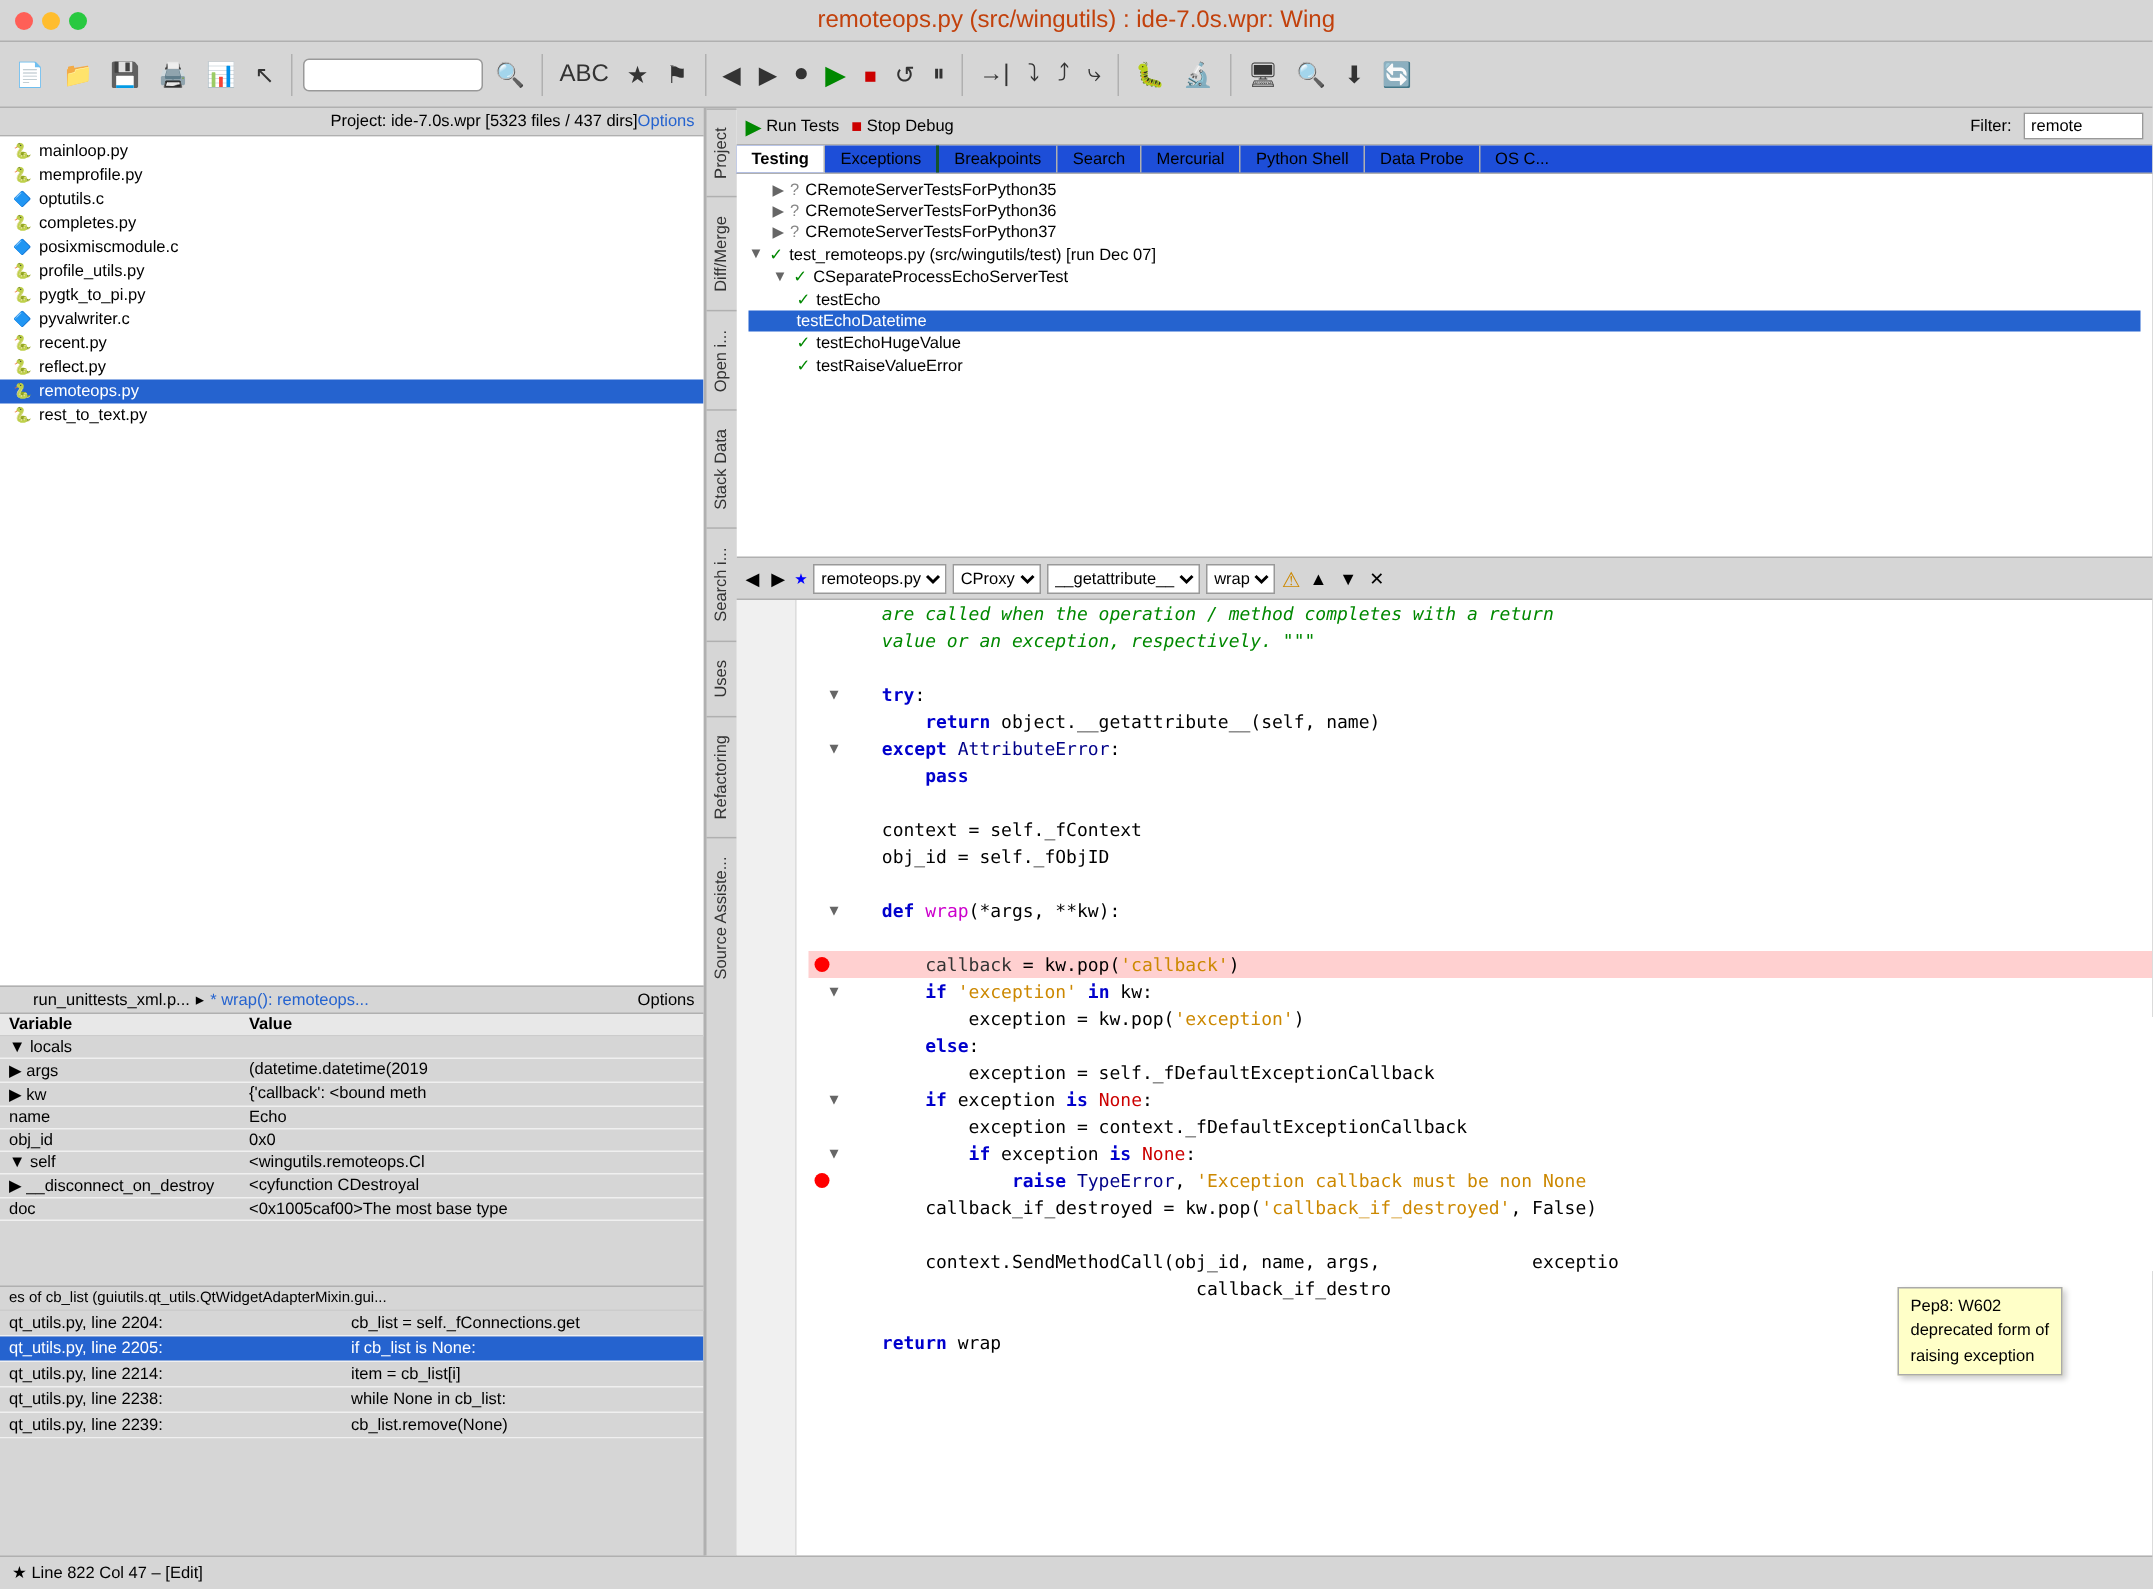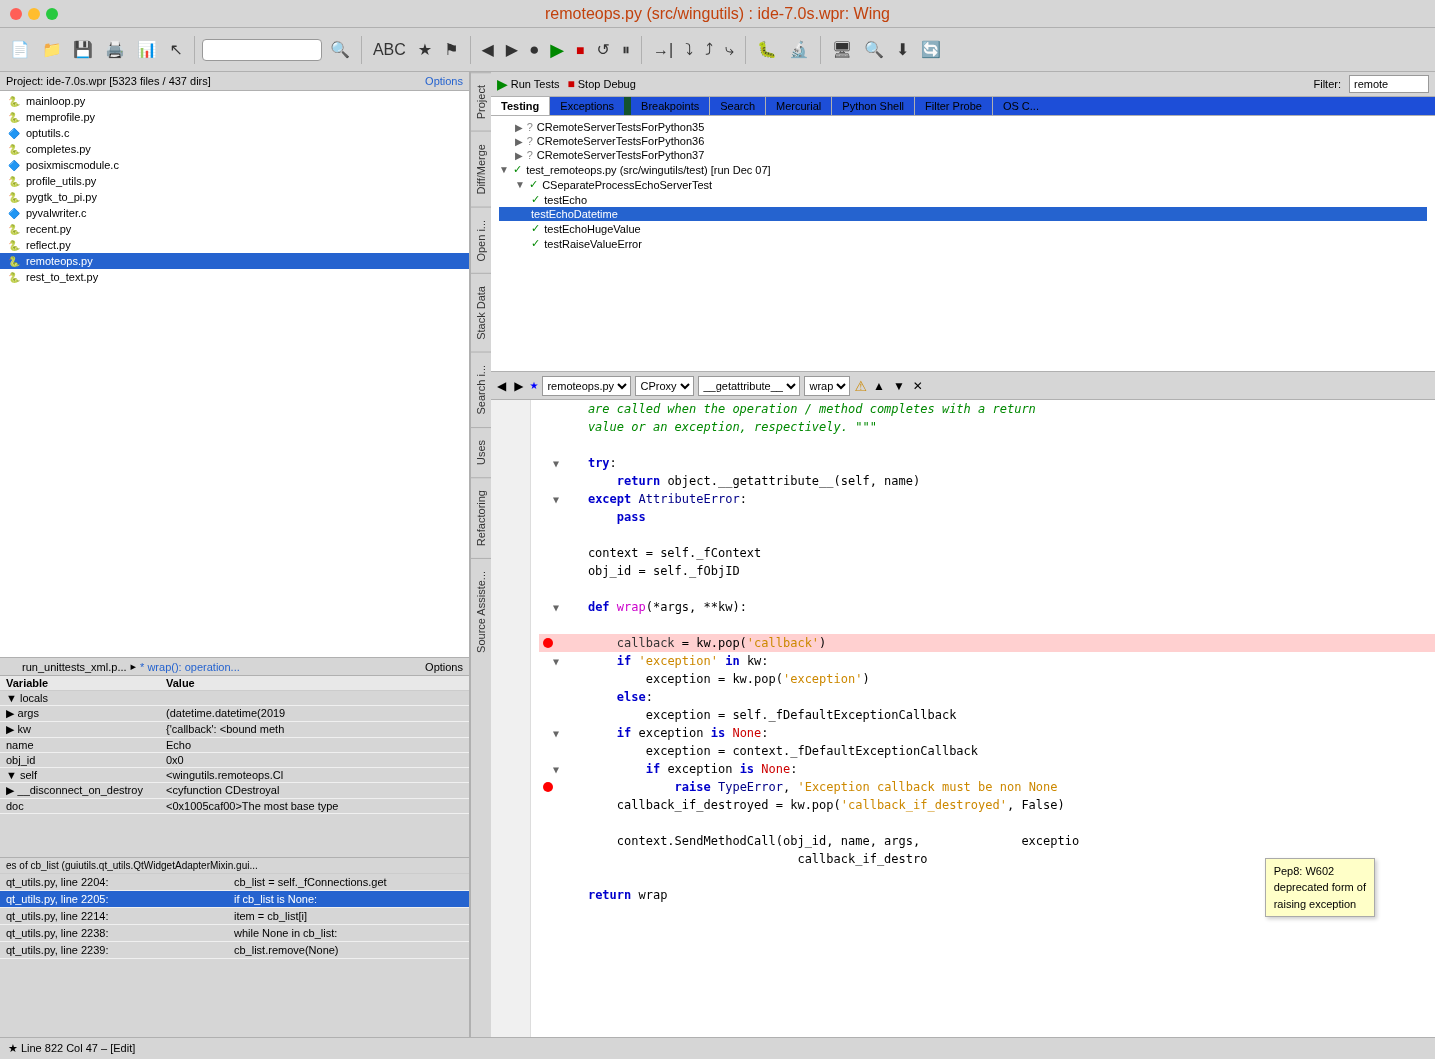--- a/index.html
+++ b/index.html
@@ -20,21 +20,21 @@
     .tb-sep { width: 1px; height: 28px; background: #b0b0b0; margin: 0 3px; }
     .tb-search { height: 22px; width: 120px; border: 1px solid #999; border-radius: 4px; padding: 0 6px; font-size: 11px; background: white; }
 
     
     #main { display: flex; height: calc(1059px - 28px - 44px - 22px); }
 
     
     #left-panel { width: 470px; display: flex; flex-direction: column; border-right: 1px solid #b0b0b0; }
 
     
-    #project-header { background: #d6d6d6; padding: 3px 6px; display: flex; align-items: center; justify-content: space-between; border-bottom: 1px solid #b0b0b0; font-size: 11px; }
+    #project-header { background: #d6d6d6; padding: 3px 6px; display: flex; align-items: center; justify-content: flex-end; border-bottom: 1px solid #b0b0b0; font-size: 11px; }
 
     
     #file-list-area { flex: 1; background: white; overflow-y: auto; padding: 2px 0; }
     .file-item { display: flex; align-items: center; padding: 1px 8px; font-size: 11px; cursor: pointer; white-space: nowrap; }
     .file-item.selected { background: #2563cf; color: white; }
     .file-icon { width: 14px; height: 14px; margin-right: 4px; display: inline-flex; align-items: center; justify-content: center; font-size: 10px; flex-shrink: 0; }
     .file-icon.py { color: #4a7; }
     .file-icon.c { color: #c84; }
 
     
@@ -220,21 +220,21 @@
         <div class="file-item">
           <span class="file-icon py" style="font-size: 10px;">🐍</span>
           <span>rest_to_text.py</span>
         </div>
       </div>
 
     <div id="left-bottom">
       <div id="left-bottom-header">
         <span style="cursor:pointer;margin-left:16px;">run_unittests_xml.p...</span>
         <span> ▸ </span>
-        <span style="cursor:pointer;color:#2563cf;">* wrap(): operation...</span>
+        <span style="cursor:pointer;color:#2563cf;">* wrap(): remoteops...</span>
         <span style="margin-left:auto;">Options</span>
       </div>
       <div id="variables-area">
         <div id="var-table">
           <div class="var-row header">
             <span class="var-col1">Variable</span>
             <span class="var-col2">Value</span>
           </div>
 
         <div class="var-row">
@@ -321,26 +321,26 @@
         <button class="test-btn">
           <span class="stop-icon">■</span>
           <span>Stop Debug</span>
         </button>
         <span class="filter-label">Filter:</span>
         <input class="filter-input" type="text" value="remote" style="">
       </div>
 
       <div style="display:flex;background:#1d4ed8;border-bottom:1px solid #b0b0b0;">
         <div style="padding:3px 10px;font-size:11px;background:white;border-right:1px solid #b0b0b0;cursor:pointer;font-weight:bold;">Testing</div>
-        <div style="padding:3px 10px;font-size:11px;cursor:pointer;border-right:7px solid #14532d;">Exceptions</div>
+        <div style="padding:3px 10px;font-size:11px;cursor:pointer;border-right:2px solid #14532d;">Exceptions</div>
         <div style="padding:3px 10px;font-size:11px;cursor:pointer;border-right:1px solid #b0b0b0;">Breakpoints</div>
         <div style="padding:3px 10px;font-size:11px;cursor:pointer;border-right:1px solid #b0b0b0;">Search</div>
         <div style="padding:3px 10px;font-size:11px;cursor:pointer;border-right:1px solid #b0b0b0;">Mercurial</div>
         <div style="padding:3px 10px;font-size:11px;cursor:pointer;border-right:1px solid #b0b0b0;">Python Shell</div>
-        <div style="padding:3px 10px;font-size:11px;cursor:pointer;border-right:1px solid #b0b0b0;">Filter Probe</div>
+        <div style="padding:3px 10px;font-size:11px;cursor:pointer;border-right:1px solid #b0b0b0;">Data Probe</div>
         <div style="padding:3px 10px;font-size:11px;cursor:pointer;">OS C...</div>
       </div>
 
       <div id="test-tree">
           <div class="test-item test-indent1">
             <span class="test-arrow">▶</span>
             <span class="test-q">?</span>
             <span class="test-name">CRemoteServerTestsForPython35</span>
           </div>
           <div class="test-item test-indent1">

